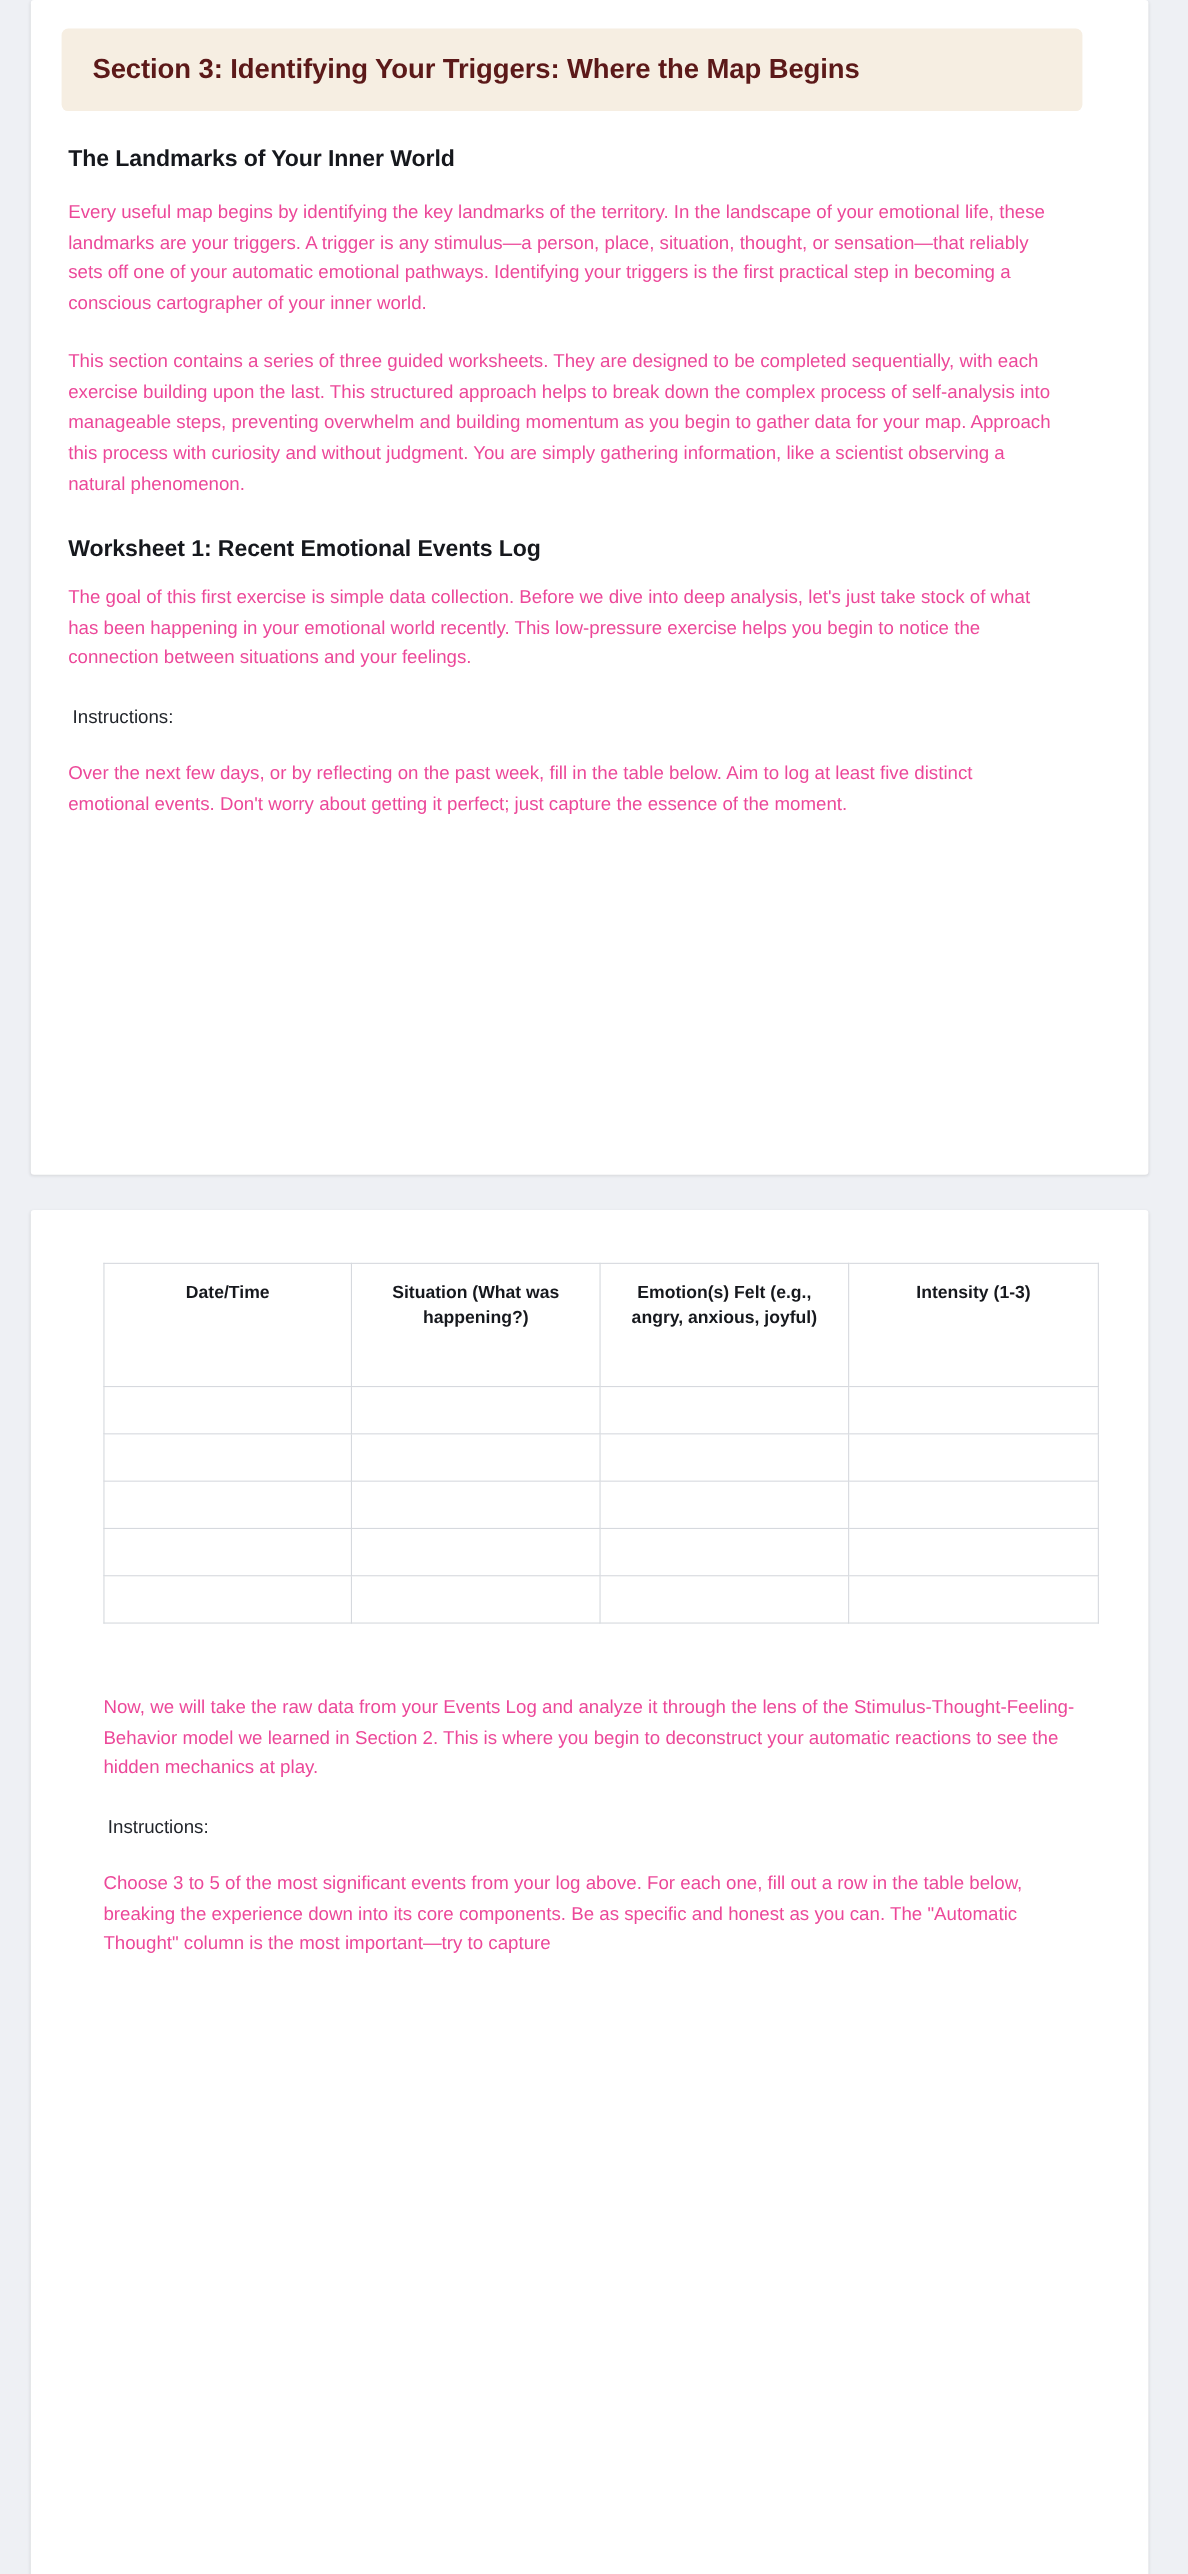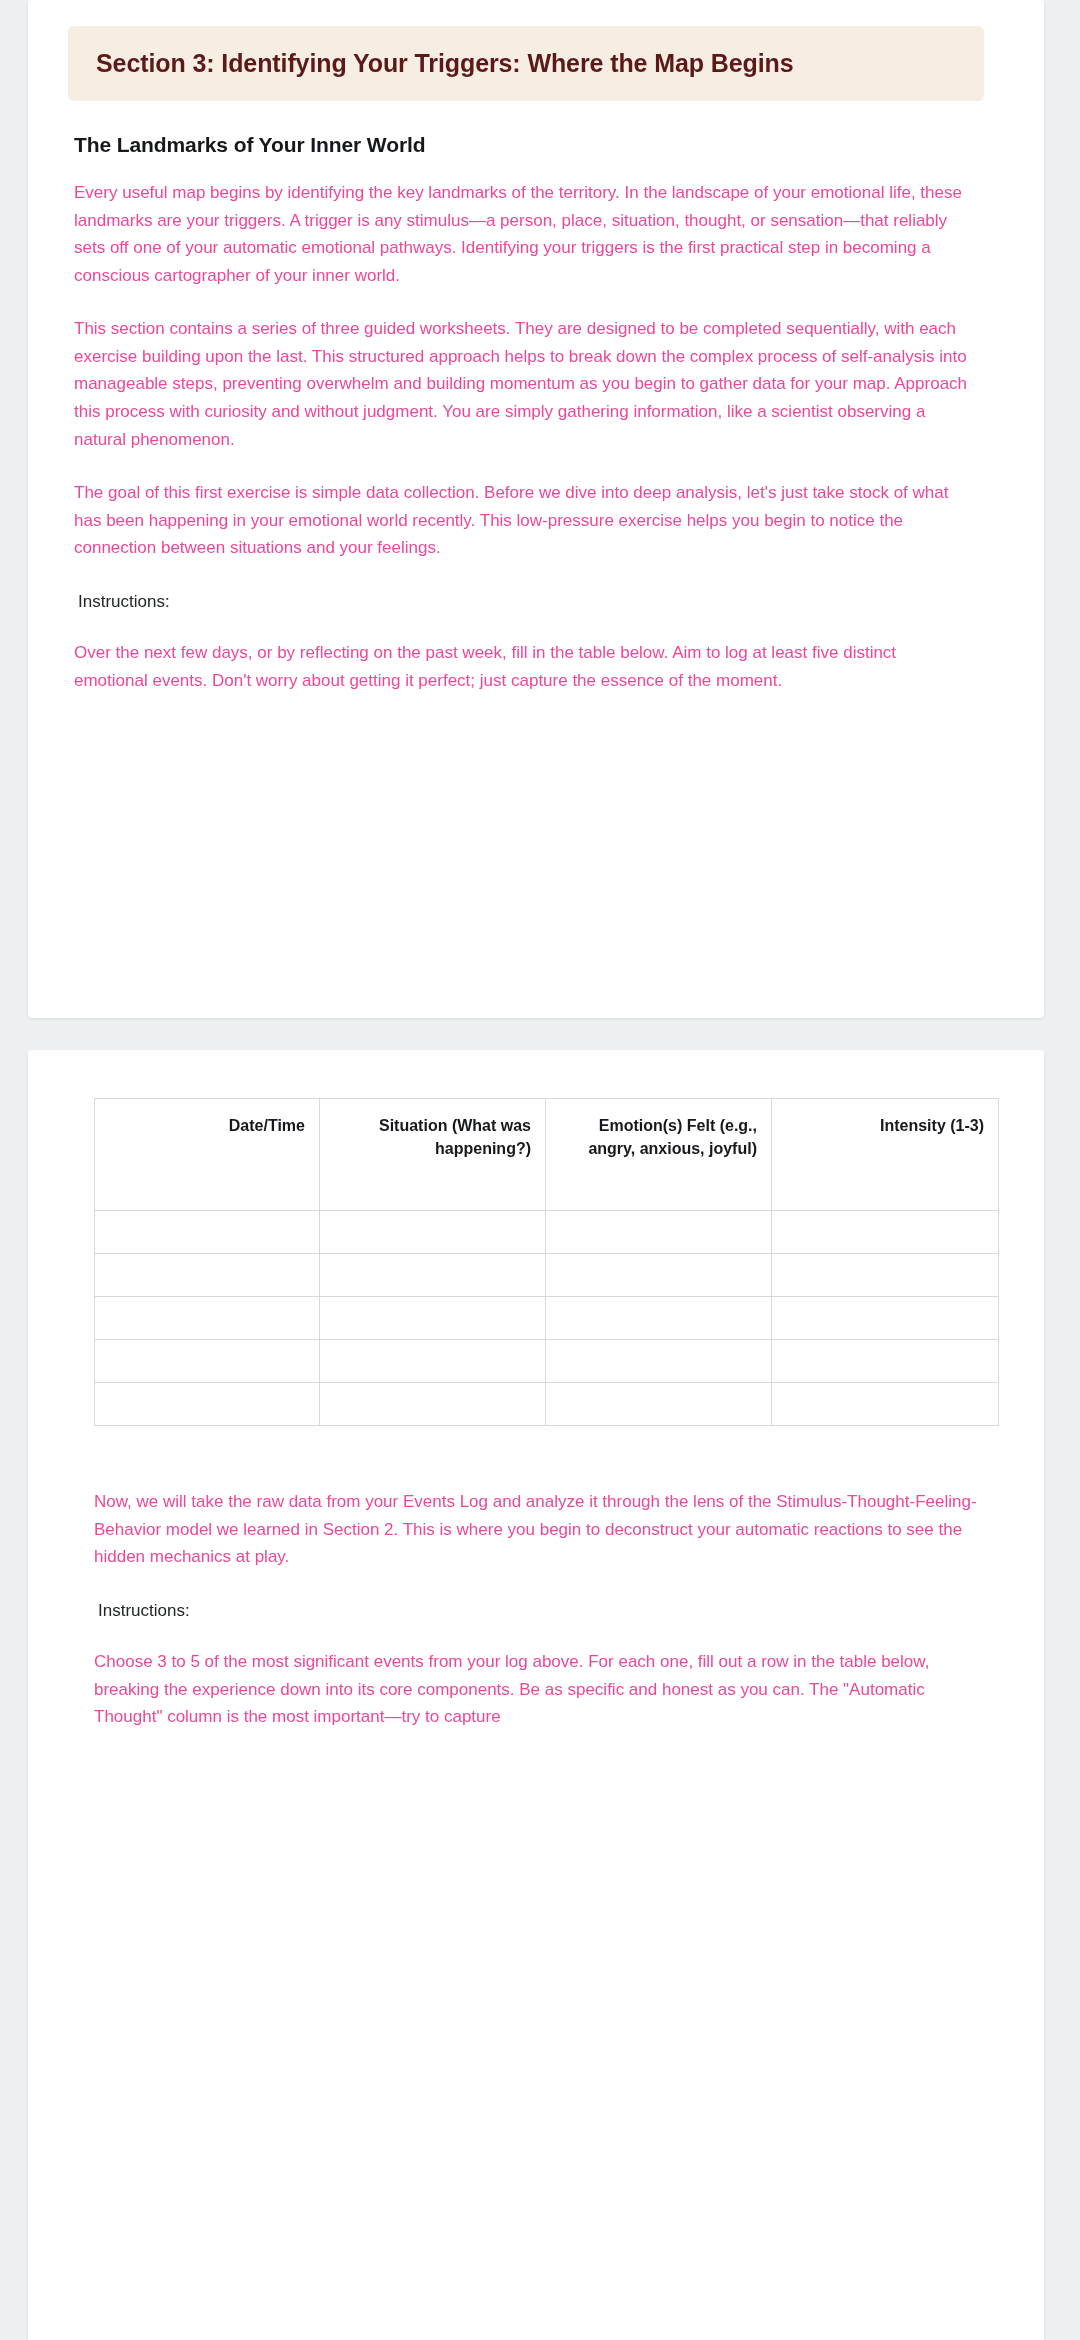--- a/index.html
+++ b/index.html
@@ -38,21 +38,21 @@
     position: relative;
     margin: 0 auto;
     width: 1016px;
     margin-left: 28px;
     background: #ffffff;
     border-radius: 3px;
     box-shadow: 0 1px 3px rgba(0,0,0,0.10);
   }
 
   .page-one {
-    padding: 26px 60px 40px 40px;
+    padding: 26px 60px 40px 28px;
     min-height: 838px;
   }
 
   .gap {
     height: 32px;
     background: #eef0f4;
   }
 
   .page-two {
     padding: 48px 60px 0 60px;
@@ -122,21 +122,21 @@
     border: 1px solid #d6d9de;
     vertical-align: top;
     padding: 15px 14px;
     font-size: 16px;
     line-height: 1.45;
     color: #16181d;
     word-wrap: break-word;
   }
   .ws-table th {
     font-weight: bold;
-    text-align: right;
+    text-align: center;
     height: 112px;
   }
   .ws-table td.example {
     font-style: italic;
     font-weight: bold;
   }
   .ws-table tr.example-row td { height: 152px; }
   .ws-table tr.blank-row td { height: 43px; padding: 6px 14px; }
 
   .col-1 { width: 225px; }
@@ -161,20 +161,21 @@
     <div class="section-banner">
       <h1>Section 3: Identifying Your Triggers: Where the Map Begins</h1>
     </div>
 
     <h2 class="sub-head">The Landmarks of Your Inner World</h2>
 
     <p class="body">Every useful map begins by identifying the key landmarks of the territory. In the landscape of your emotional life, these landmarks are your triggers. A trigger is any stimulus—a person, place, situation, thought, or sensation—that reliably sets off one of your automatic emotional pathways. Identifying your triggers is the first practical step in becoming a conscious cartographer of your inner world.</p>
 
     <p class="body">This section contains a series of three guided worksheets. They are designed to be completed sequentially, with each exercise building upon the last. This structured approach helps to break down the complex process of self-analysis into manageable steps, preventing overwhelm and building momentum as you begin to gather data for your map. Approach this process with curiosity and without judgment. You are simply gathering information, like a scientist observing a natural phenomenon.</p>
 
+    <h3 class="ws-head">Worksheet 1: Recent Emotional Events Log</h3>
 
     <p class="body">The goal of this first exercise is simple data collection. Before we dive into deep analysis, let's just take stock of what has been happening in your emotional world recently. This low-pressure exercise helps you begin to notice the connection between situations and your feelings.</p>
 
     <p class="instr">Instructions:</p>
 
     <p class="body">Over the next few days, or by reflecting on the past week, fill in the table below. Aim to log at least five distinct emotional events. Don't worry about getting it perfect; just capture the essence of the moment.</p>
 
     <div class="spacer-blank"></div>
   </div>
 

